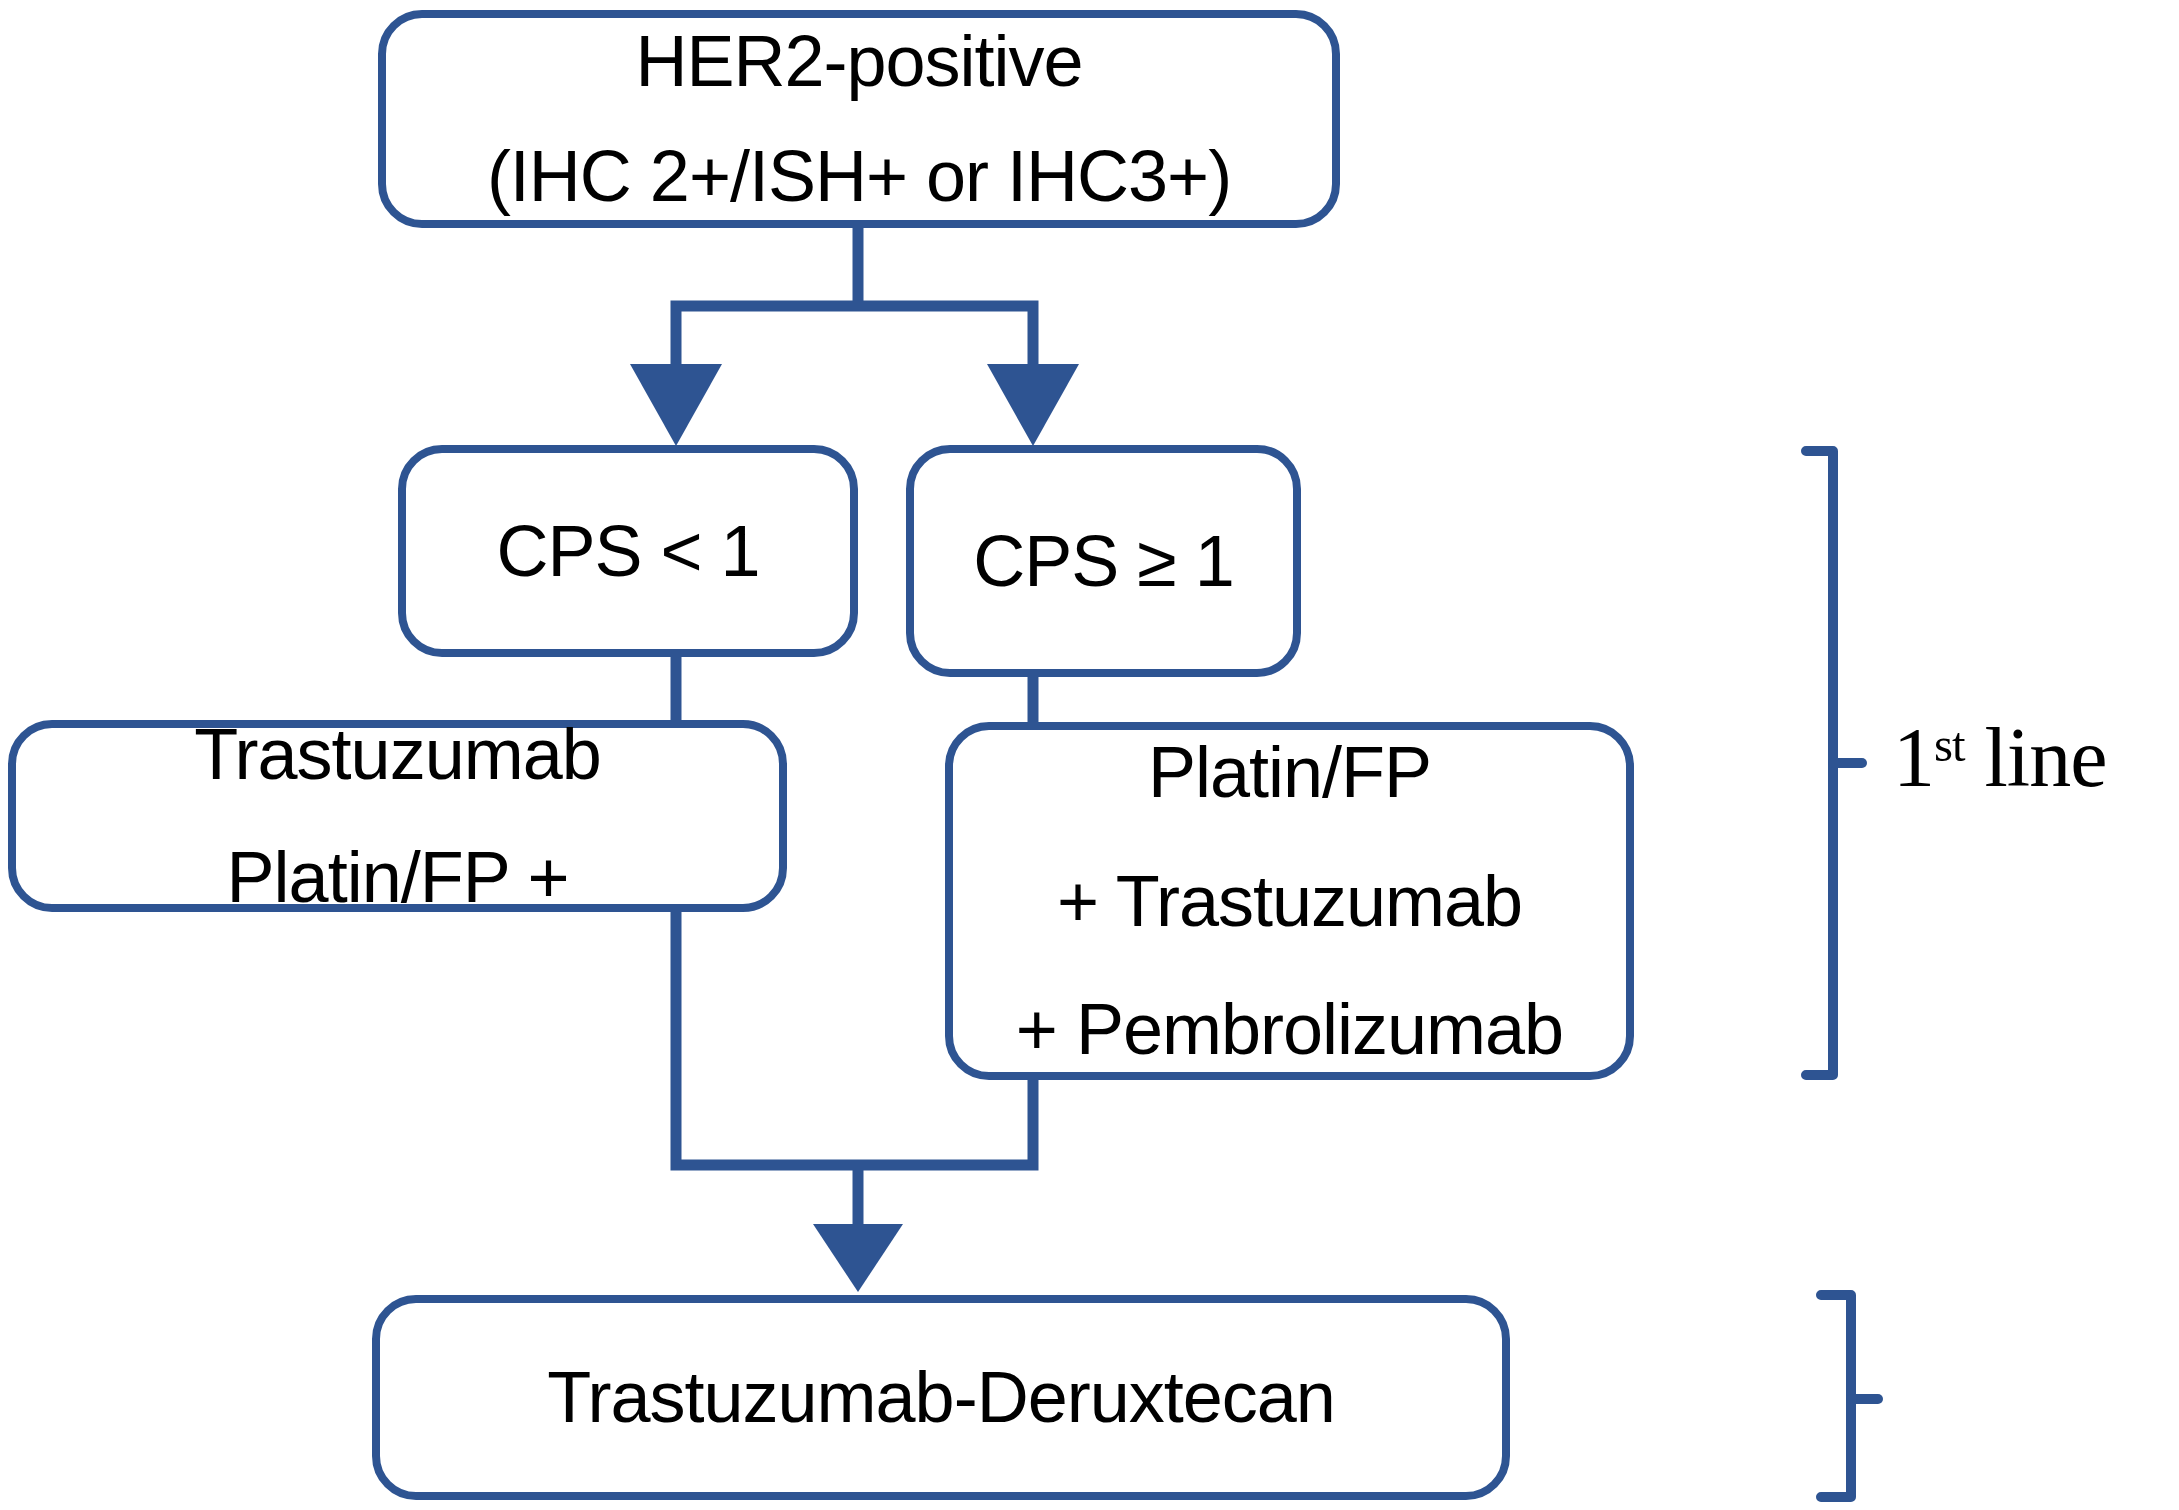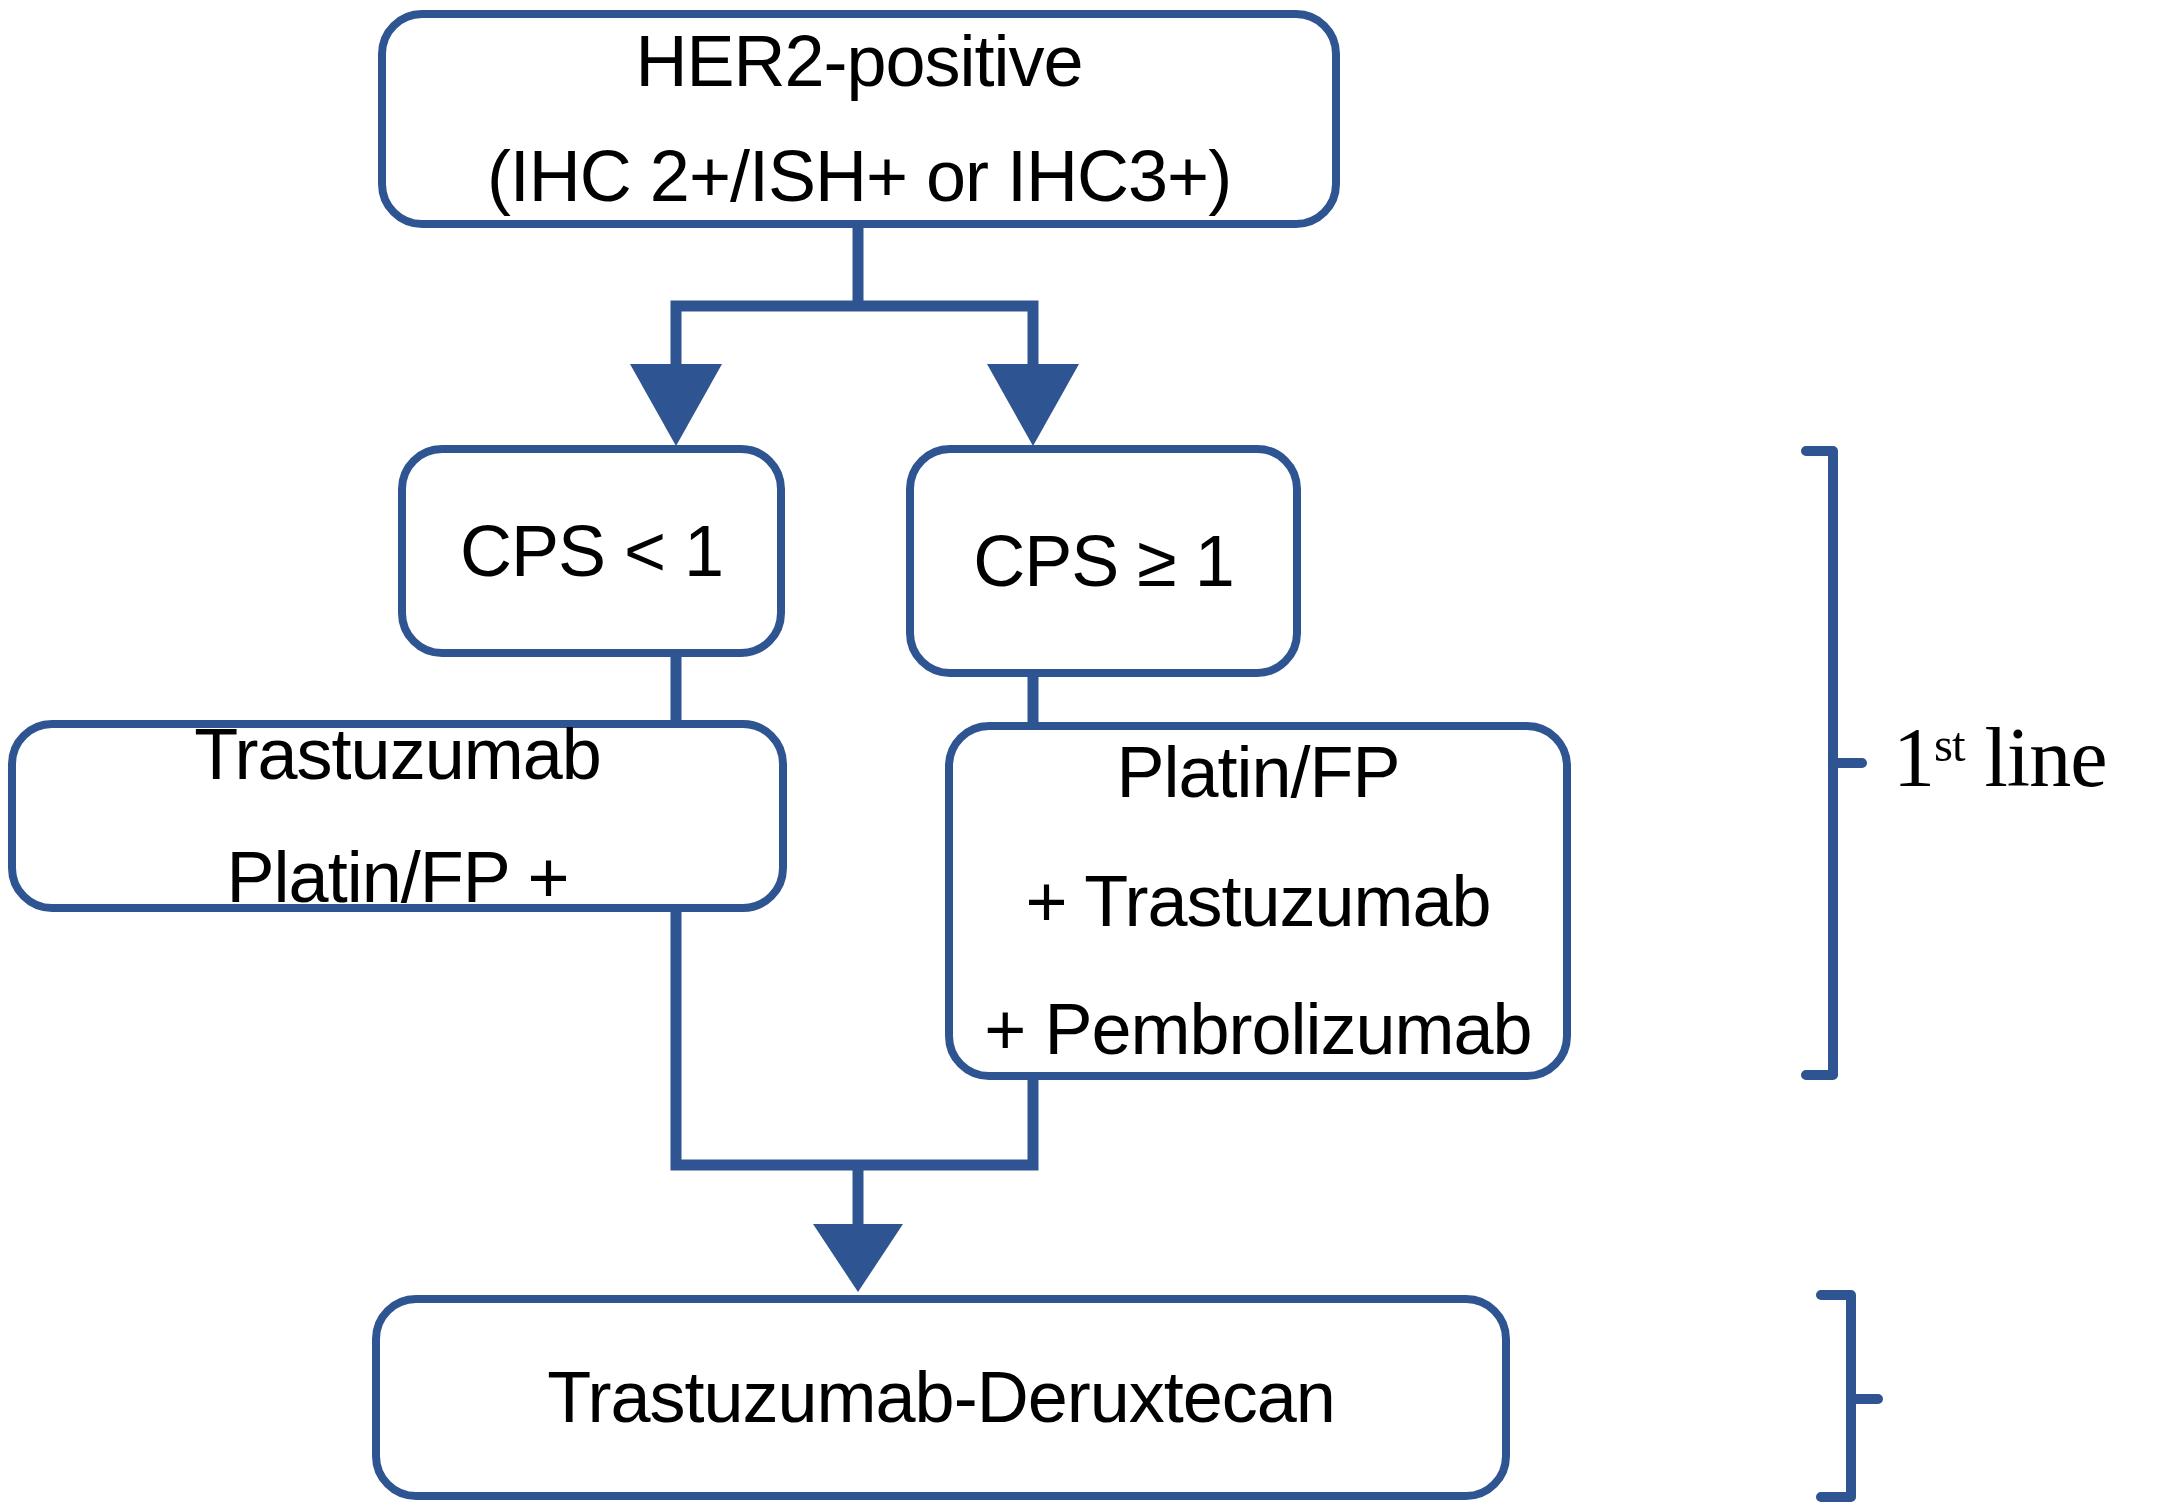--- a/index.html
+++ b/index.html
@@ -23,24 +23,24 @@
     justify-content:center;
     text-align:center;
     color:#000000;
     font-size:72px;
     line-height:1.26;
     letter-spacing:-1px;
     gap:24px;
   }
   .node .ln{white-space:nowrap;}
   #node-her2{left:378px;top:10px;width:962px;height:218px;}
-  #node-cps-low{left:398px;top:445px;width:387px;height:212px;}
+  #node-cps-low{left:398px;top:445px;width:460px;height:212px;}
   #node-cps-high{left:906px;top:445px;width:395px;height:232px;}
   #node-tx-low{left:8px;top:720px;width:779px;height:192px;line-height:1.38;}
-  #node-tx-high{left:945px;top:722px;width:626px;height:358px;line-height:1.45;}
+  #node-tx-high{left:945px;top:722px;width:689px;height:358px;line-height:1.45;}
   #node-second-line{left:372px;top:1295px;width:1138px;height:205px;text-align:center;}
   .side-label{
     position:absolute;
     color:#000000;
     font-size:84px;
     white-space:nowrap;
     letter-spacing:-1px;
     font-family:Liberation Serif, serif;
   }
   .side-label sup{

